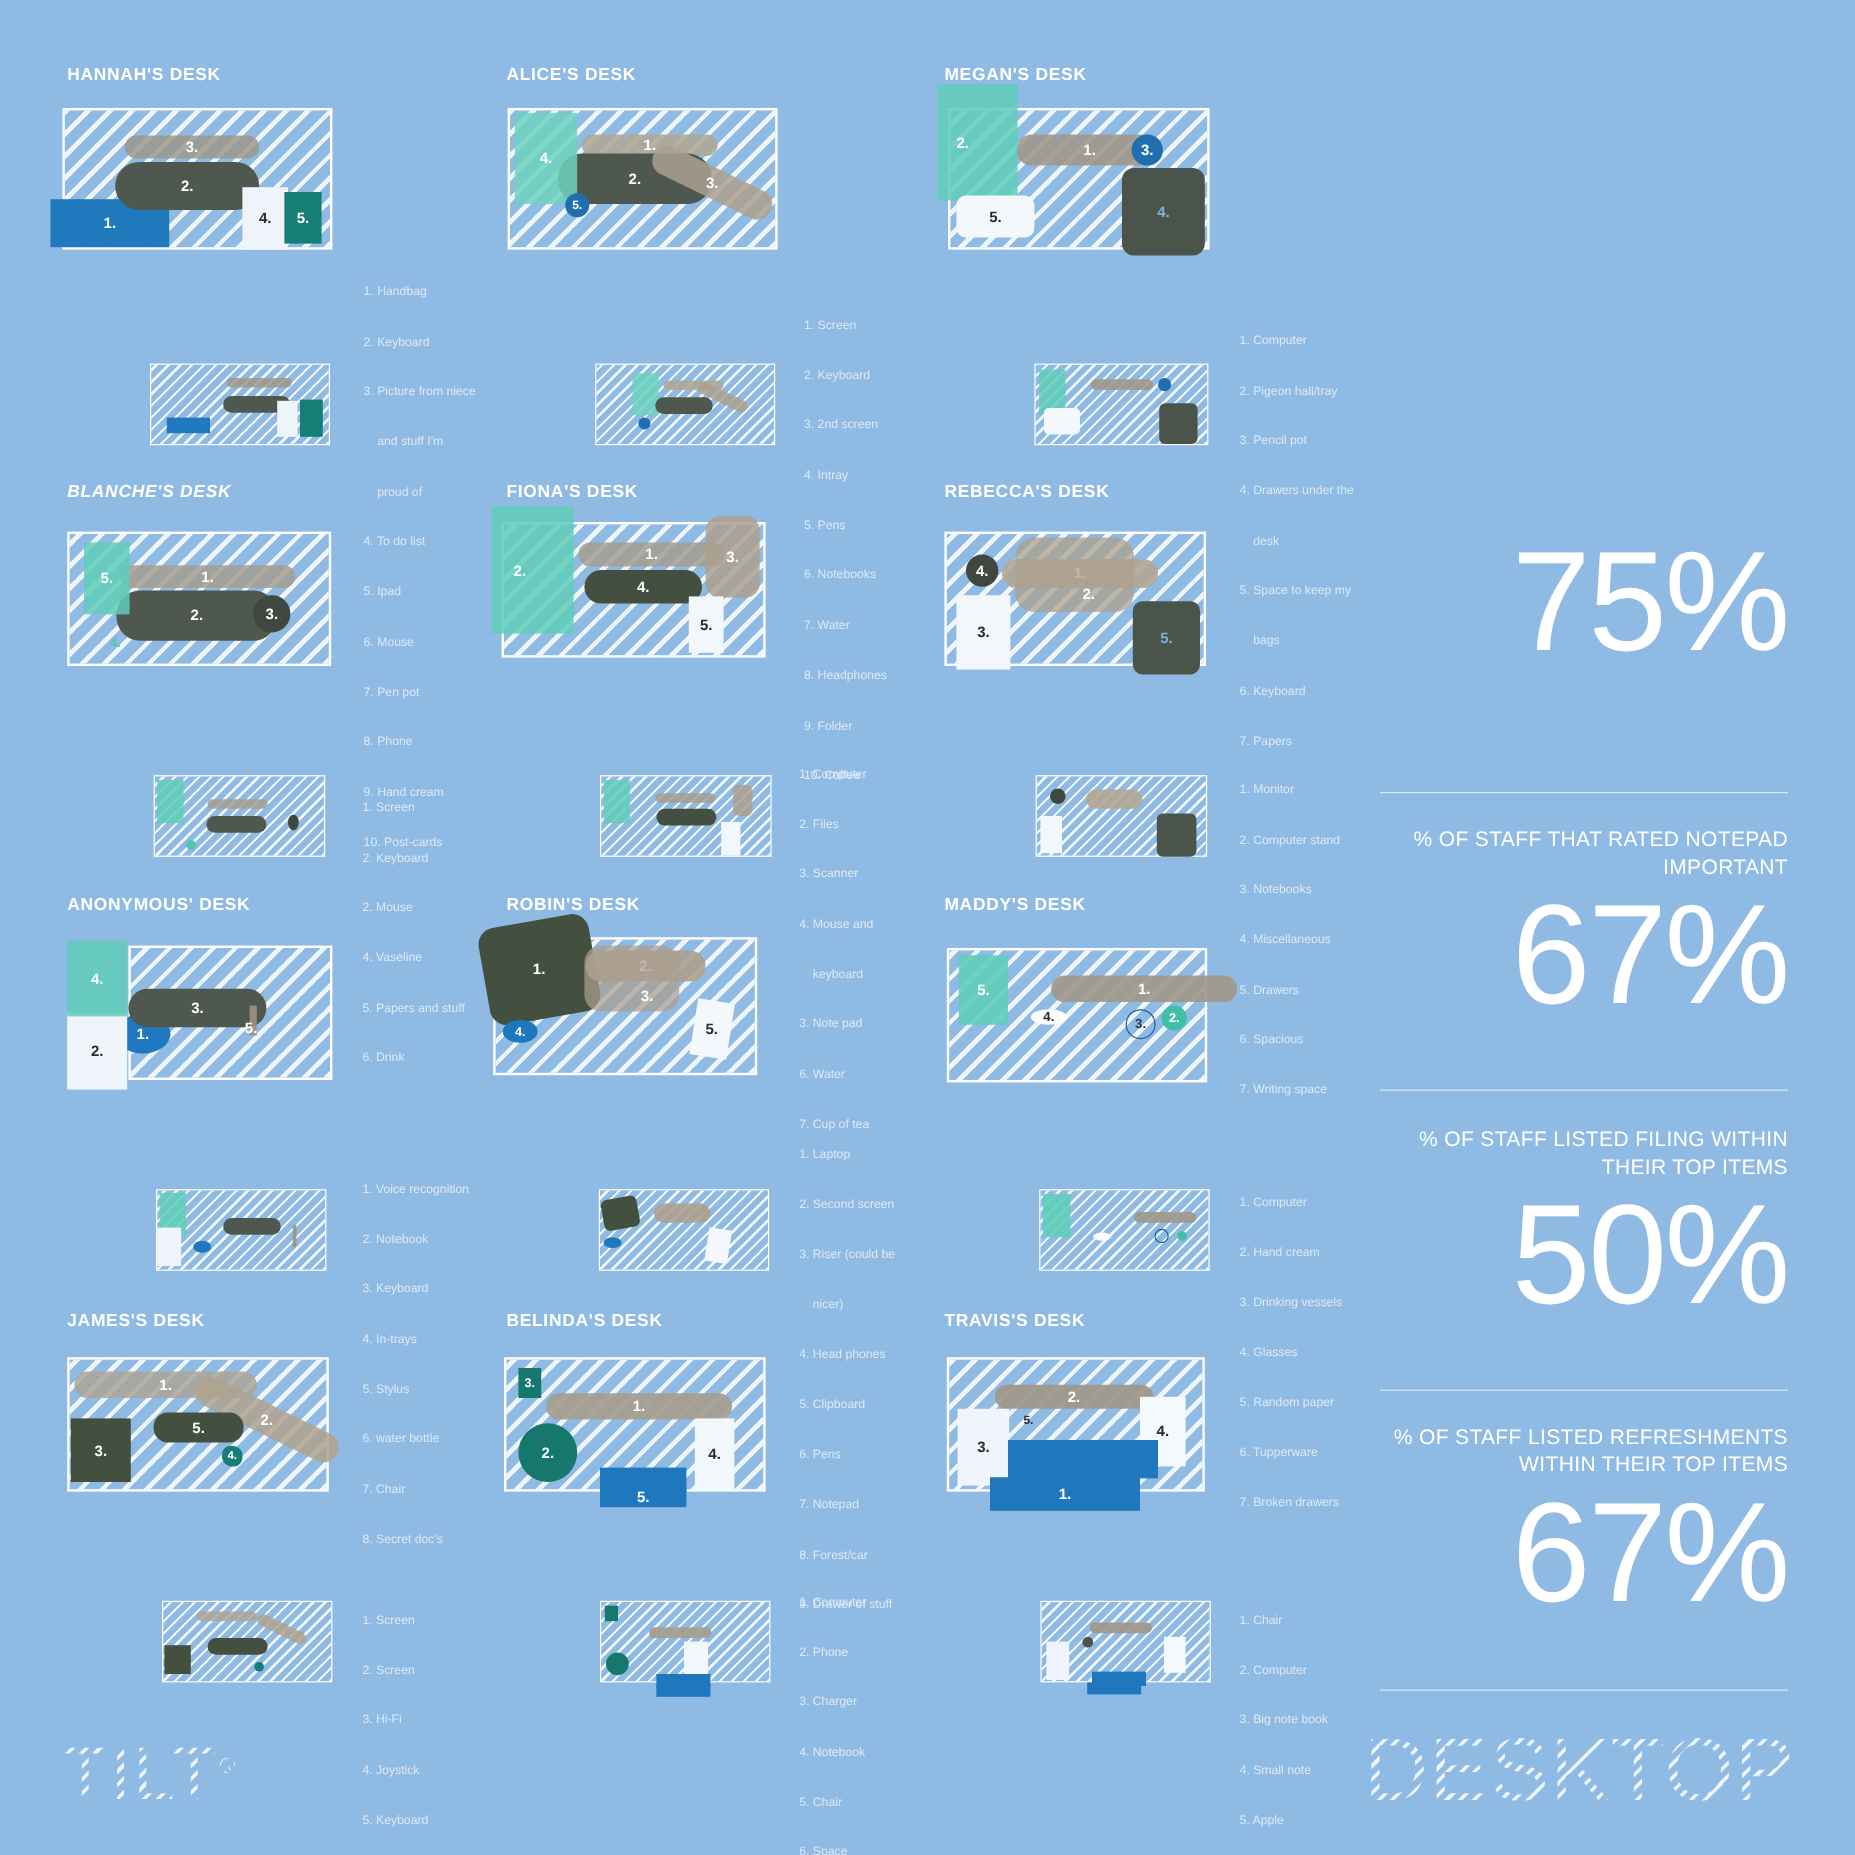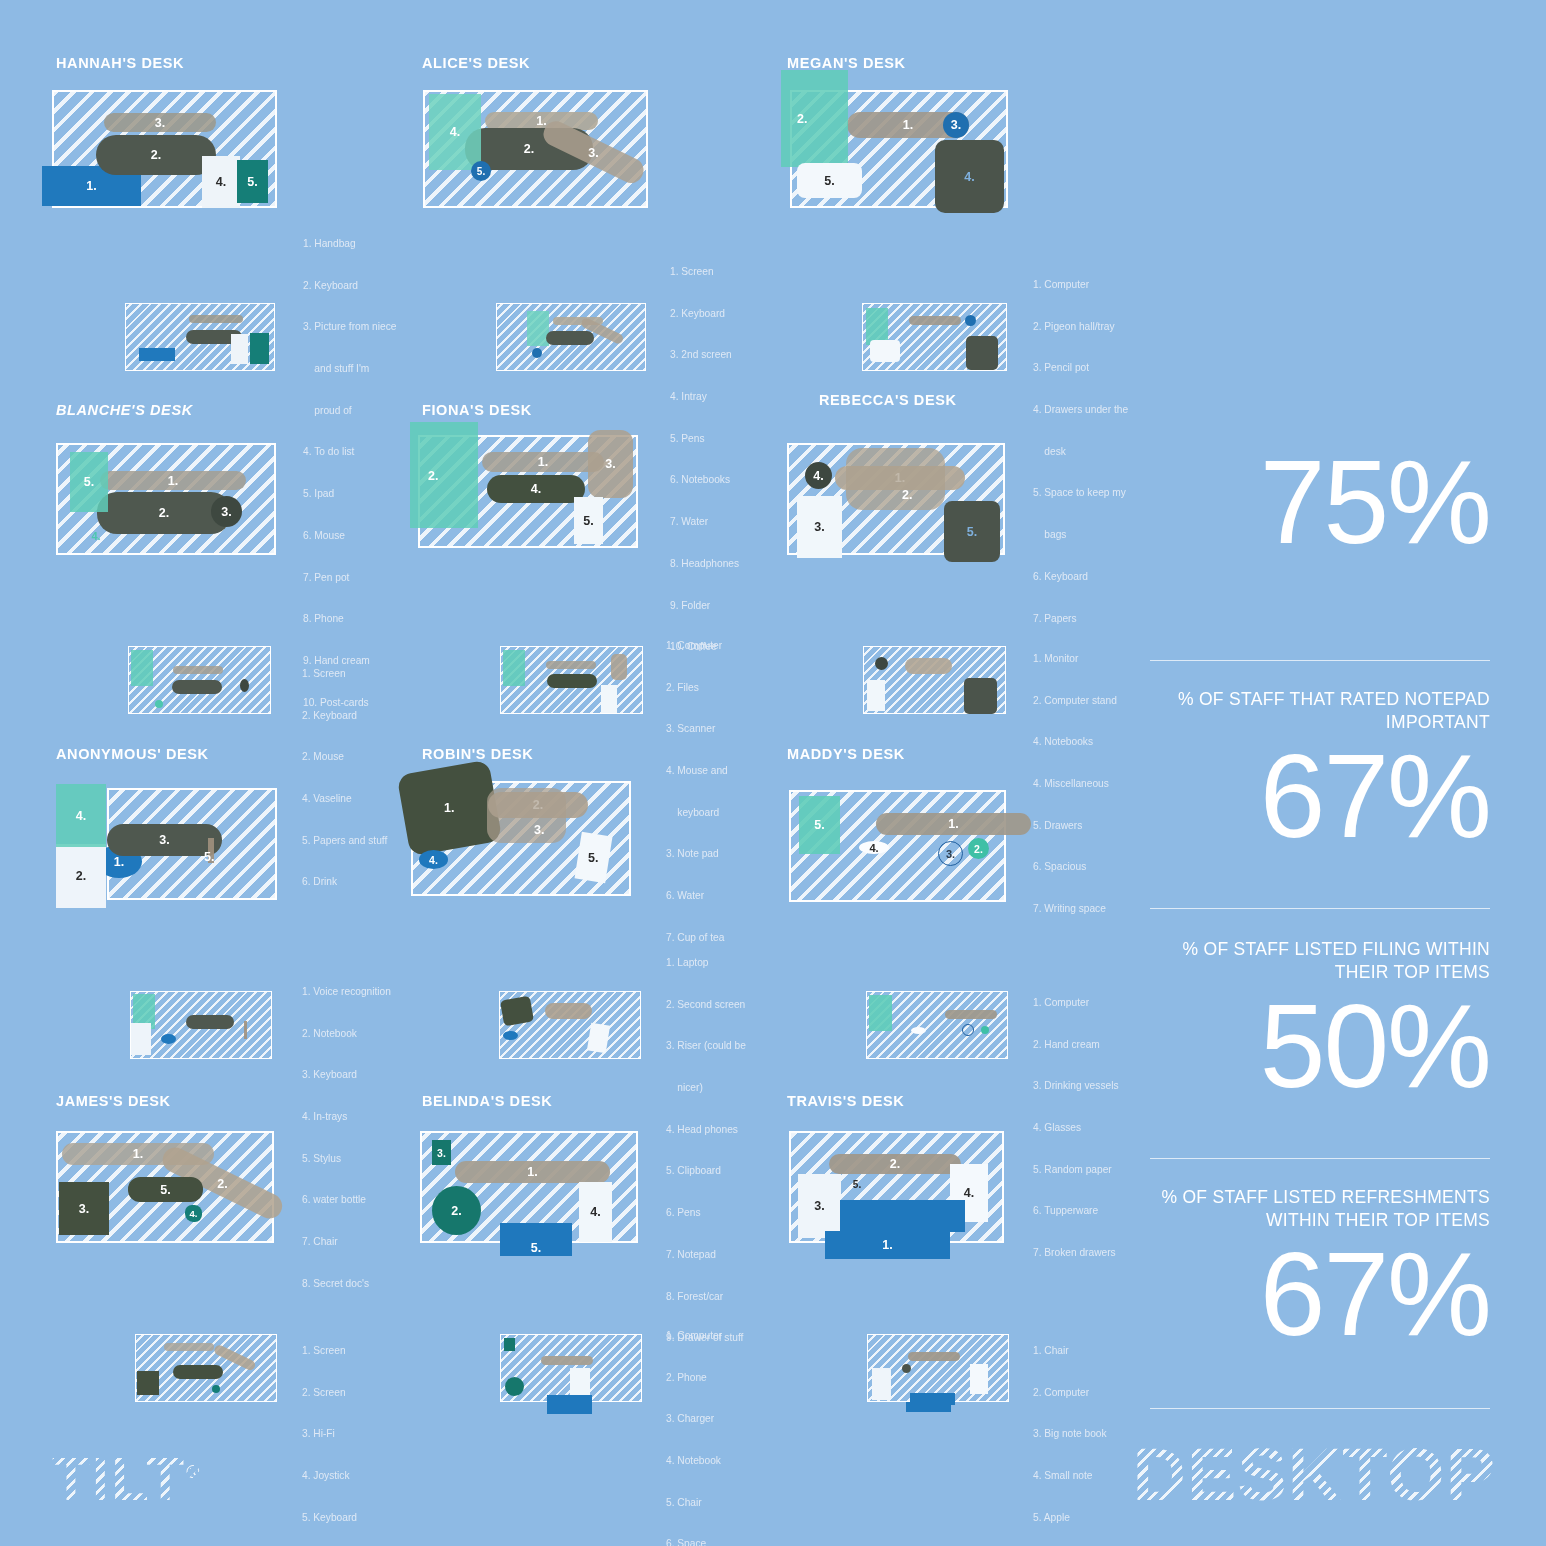--- a/index.html
+++ b/index.html
@@ -86,21 +86,21 @@
   .stat-value{
     color:#ffffff;font-weight:normal;
     font-size:118px;line-height:112px;letter-spacing:-2px;
     margin-top:6px;
   }
   .rule{position:absolute;height:1px;background:rgba(255,255,255,.7);right:56px;width:340px;}
 
   
   .brand{
     position:absolute;
-    font-weight:bold;
+    font-weight:normal;
     color:transparent;
     background-clip:text;-webkit-background-clip:text;
     background-image:repeating-linear-gradient(
       -45deg,
       rgba(255,255,255,.85) 0px,
       rgba(255,255,255,.85) 3px,
       rgba(255,255,255,0) 3px,
       rgba(255,255,255,0) 8px);
     letter-spacing:2px;
     user-select:none;
@@ -303,21 +303,21 @@
       <div>3. Scanner</div>
       <div>4. Mouse and</div>
       <div>    keyboard</div>
       <div>3. Note pad</div>
       <div>6. Water</div>
       <div>7. Cup of tea</div>
     </div>
   </div>
 
   <div class="panel">
-    <div class="panel-title" style="left:787px;top:392px;margin-left:32px;">REBECCA'S DESK</div>
+    <div class="panel-title" style="left:787px;top:402px;">REBECCA'S DESK</div>
     <div class="deskbox hatch" style="left:787px;top:443px;width:218px;height:112px;"></div>
     <div class="it hatch-soft lbl-w" style="left:835px;top:466px;width:130px;height:24px;background:rgba(178,166,148,.9);border-radius:12px;">
         <span>1.</span>
       </div>
     <div class="it hatch-soft lbl-w" style="left:846px;top:448px;width:99px;height:62px;background:rgba(172,160,142,.75);border-radius:16px;">
         <span style="position:absolute;left:56px;top:40px;">2.</span>
       </div>
     <div class="it hatch-soft lbl-d" style="left:797px;top:496px;width:45px;height:62px;background:#f1f7fb;">
         <span>3.</span>
       </div>
@@ -330,21 +330,21 @@
 
     <div class="minibox hatch-mini" style="left:863px;top:646px;width:143px;height:68px;"></div>
     <div style="position:absolute;left:875px;top:657px;width:13px;height:13px;background:#3e4840;border-radius:50%;"></div>
     <div style="position:absolute;left:905px;top:658px;width:47px;height:16px;background:rgba(178,166,148,.9);border-radius:8px;"></div>
     <div style="position:absolute;left:867px;top:680px;width:18px;height:31px;background:#f1f7fb;"></div>
     <div style="position:absolute;left:964px;top:678px;width:33px;height:36px;background:#4b544b;border-radius:5px;"></div>
 
     <div class="legend" style="left:1033px;top:624px;">
       <div>1. Monitor</div>
       <div>2. Computer stand</div>
-      <div>4. Notebooks</div>
+      <div>3. Notebooks</div>
       <div>4. Miscellaneous</div>
       <div>5. Drawers</div>
       <div>6. Spacious</div>
       <div>7. Writing space</div>
     </div>
   </div>
 
   <div class="panel">
     <div class="panel-title" style="left:56px;top:746px;">ANONYMOUS' DESK</div>
     <div class="deskbox hatch" style="left:107px;top:788px;width:170px;height:112px;"></div>

